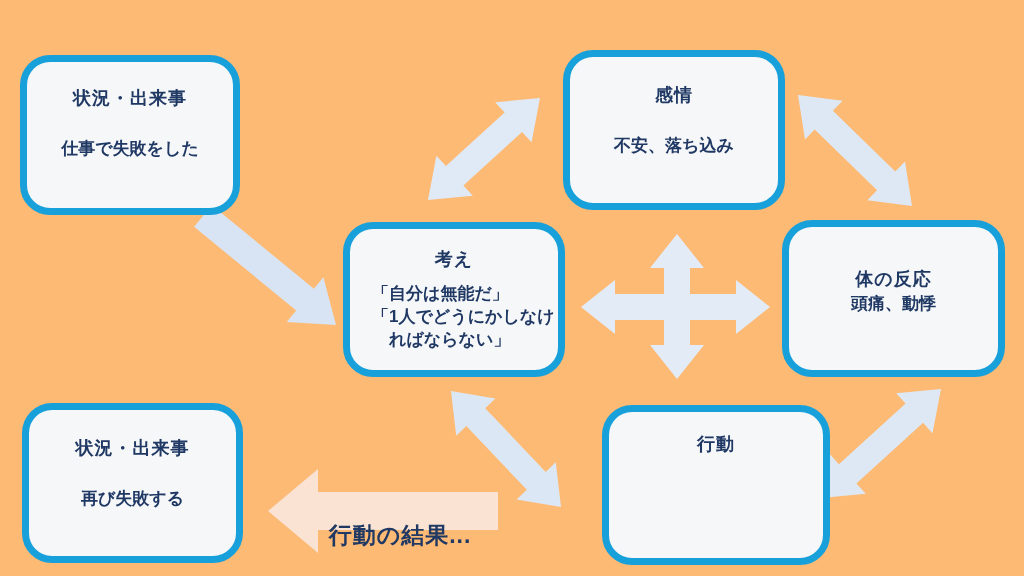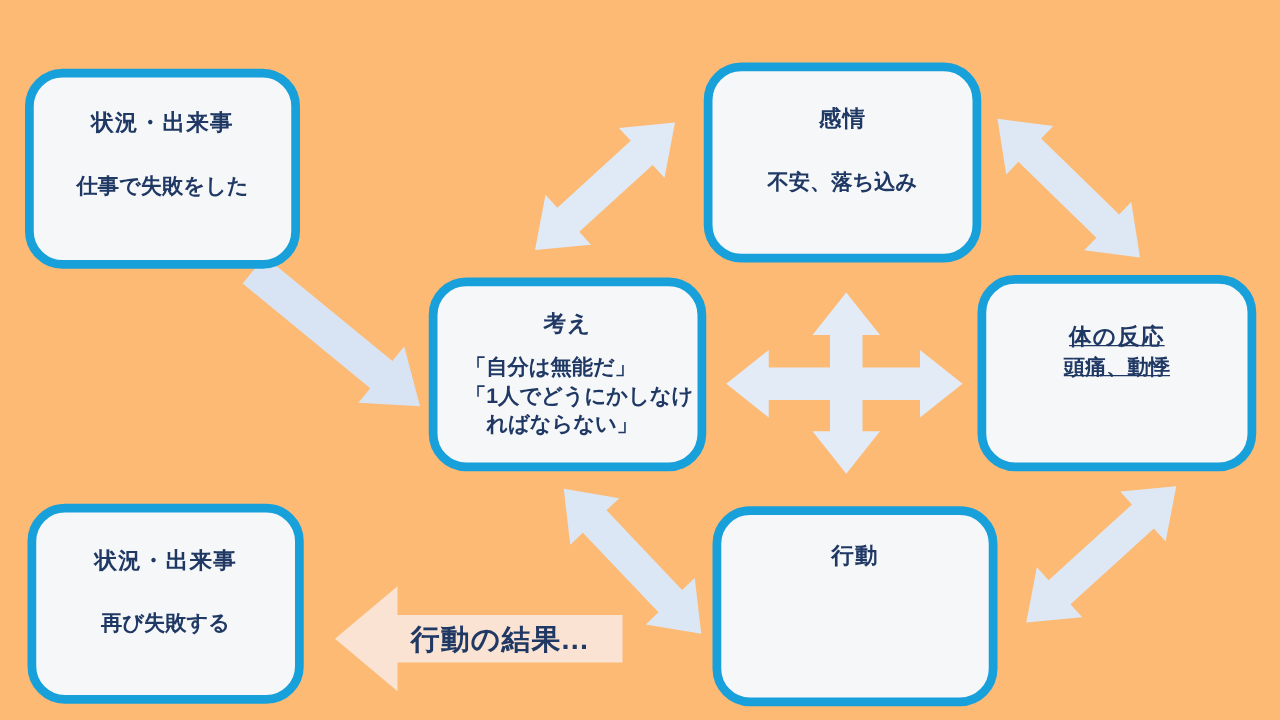--- a/index.html
+++ b/index.html
@@ -15,28 +15,28 @@
     color:#1F3864;font-weight:bold;text-align:center;
   }
   .box-title{font-size:18px;letter-spacing:1px;}
   .box-body{font-size:17px;white-space:pre-line;line-height:1.55;}
   #b1{left:20px;top:55px;width:220px;height:160px;padding-top:24px;}
   #b1 .box-body{margin-top:26px;text-align:right;}
   #b2{left:563px;top:50px;width:222px;height:160px;padding-top:26px;text-align:right;}
   #b2 .box-body{margin-top:26px;}
   #b3{left:343px;top:222px;width:222px;height:155px;padding-top:18px;}
   #b3 .box-body{margin-top:12px;text-align:left;line-height:1.35;align-self:flex-start;padding-left:22px;}
-  #b4{left:782px;top:220px;width:223px;height:157px;padding-top:30px;text-decoration:underline;}
+  #b4{left:782px;top:220px;width:223px;height:157px;padding-top:40px;}
   #b4 .box-body{}
-  #b5{left:570px;top:405px;width:228px;height:160px;padding-top:20px;align-items:center;}
+  #b5{left:602px;top:405px;width:228px;height:160px;padding-top:20px;align-items:center;}
   #b5 .box-body{margin-top:26px;line-height:1.4;}
   #b6{left:22px;top:403px;width:221px;height:160px;padding-top:26px;}
   #b6 .box-body{margin-top:26px;}
   #result-label{
-    position:absolute;z-index:3;left:300px;top:496px;width:200px;
+    position:absolute;z-index:3;left:300px;top:520px;width:200px;
     text-align:center;color:#1F3864;font-weight:bold;font-size:23px;letter-spacing:1px;
   }
 </style>
 </head>
 <body>
 
 <div id="canvas">
 
   <svg id="arrows-layer" width="1024" height="576" viewBox="0 0 1024 576" xmlns="http://www.w3.org/2000/svg">
       <polygon points="194.1,226.8 296.2,310.5 286.7,322.1 336.0,325.0 323.4,277.2 313.9,288.8 211.9,205.2" fill="#D8E4F3"></polygon>

